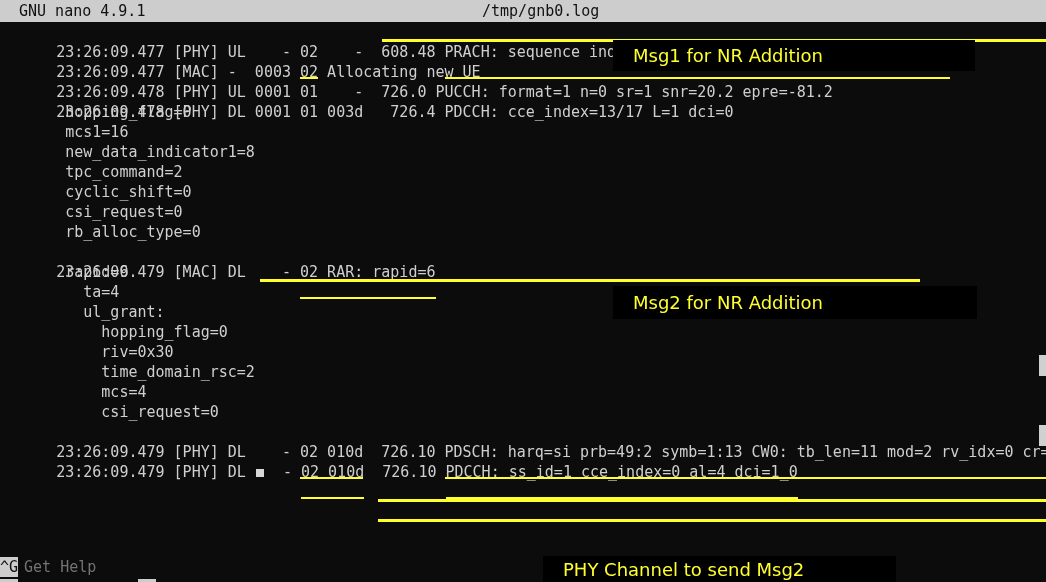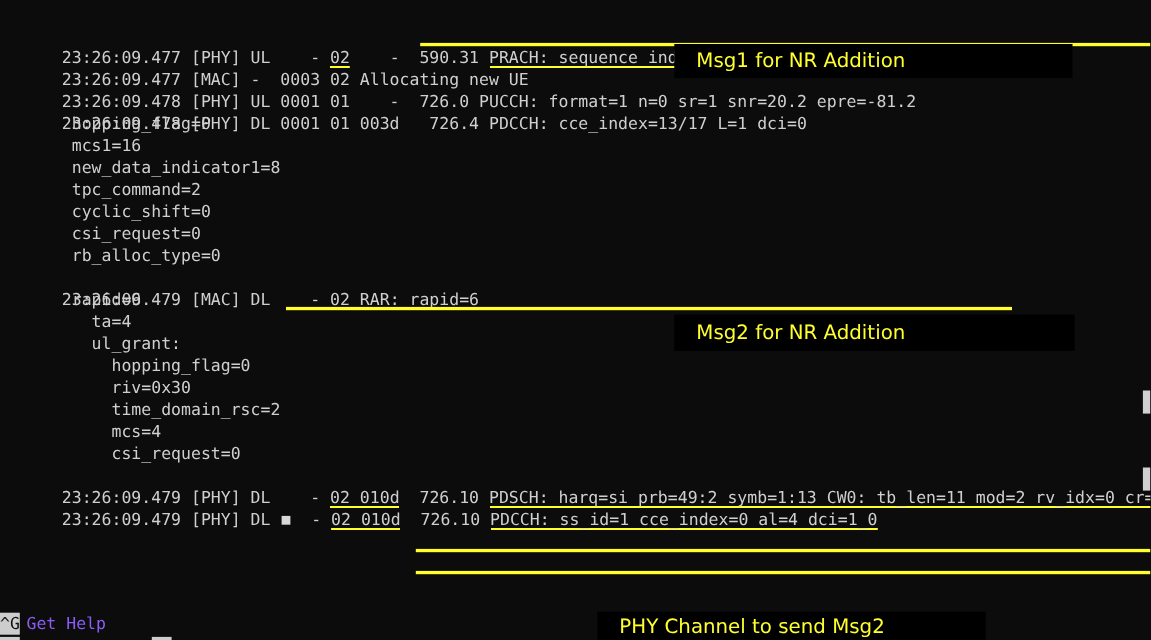--- a/index.html
+++ b/index.html
@@ -61,21 +61,21 @@
     line-height: 20px;
     font-size: 15px;
     white-space: pre;
     color: #cfcfcf;
     padding-left: 2px;
   }
   .line .seg { white-space: pre; }
   .ul {
     
     box-shadow: inset 0 -2px 0 0 #ffff2e;
-    padding-bottom: 1px;
+    padding-bottom: 18px;
   }
 
   
   .cursor {
     display: inline-block;
     width: 8px;
     height: 8px;
     background: #d8d8d8;
     vertical-align: baseline;
     margin: 0 1px;
@@ -134,35 +134,39 @@
   .sc {
     position: absolute;
     white-space: pre;
   }
   .sc .key {
     background: #cdcdcd;
     color: #111111;
     padding: 1px 0;
   }
   .sc .lbl {
-    color: #8b5cf6;
+    color: #737373;
     margin-left: 6px;
     margin-top: 40px;
   }
 </style>
 </head>
 <body>
 
 <div id="app">
 
+  <div class="titlebar">
+    <span class="tb-version">GNU nano 4.9.1</span>
+    <span class="tb-file">/tmp/gnb0.log</span>
+  </div>
 
   <div class="editor">
 
     <div class="line">
-      <span class="seg">23:26:09.477 [PHY] UL    - </span><span class="seg ul">02</span><span class="seg">    -  590.31 </span><span class="seg ul">PRACH: sequence index=6 ta=4 prb=3:12 symb=2:12 snr=18.5</span>
+      <span class="seg">23:26:09.477 [PHY] UL    - </span><span class="seg ul">02</span><span class="seg">    -  608.48 </span><span class="seg ul">PRACH: sequence index=6 ta=4 prb=3:12 symb=2:12 snr=18.5</span>
     </div>
 
     <div class="line">
       <span class="seg">23:26:09.477 [MAC] -  0003 02 Allocating new UE</span>
     </div>
 
     <div class="line">
       <span class="seg">23:26:09.478 [PHY] UL 0001 01    -  726.0 PUCCH: format=1 n=0 sr=1 snr=20.2 epre=-81.2</span>
     </div>
 

